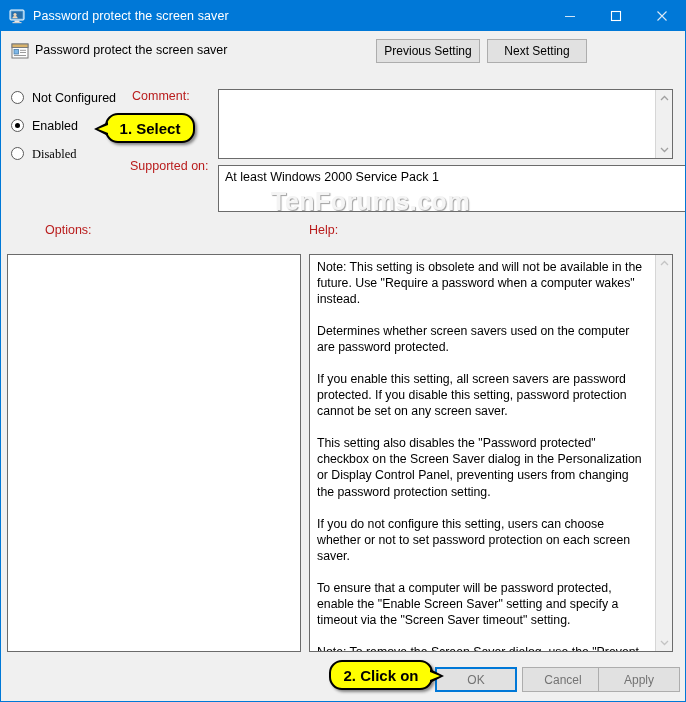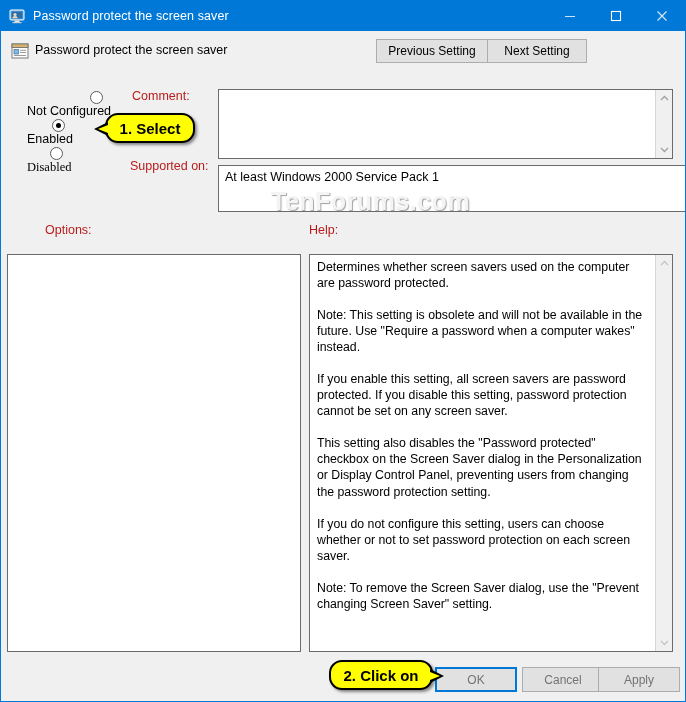--- a/index.html
+++ b/index.html
@@ -62,29 +62,28 @@
   .nav-btn {
     position: absolute; top: 8px;
     height: 24px;
     background: #e1e1e1;
     border: 1px solid #adadad;
     font-family: "Liberation Sans", sans-serif;
     font-size: 12px; color: #000;
     display: flex; align-items: center; justify-content: center;
     padding: 0;
   }
-  #btn-previous { left: 375px; width: 112px; }
+  #btn-previous { left: 375px; width: 104px; }
   #btn-next     { left: 486px; width: 100px; }
 
   
   .radio-row {
-    position: absolute; left: 26px;
-    display: flex; align-items: flex-end;
+    position: absolute; left: 10px;
+    display: flex; align-items: flex-start;
     height: 18px;
-    flex-direction: column;
   }
   #radio-notconfigured { top: 90px; }
   #radio-enabled       { top: 118px; }
   #radio-disabled      { top: 146px; font-family: Liberation Serif, serif; }
   .radio-mark {
     width: 13px; height: 13px; border-radius: 50%;
     border: 1px solid #5a5a5a;
     background: #fff;
     position: relative; flex: none;
     margin-right: 8px;
@@ -337,25 +336,26 @@
 
   <span class="field-label" id="label-options">Options:</span>
   <span class="field-label" id="label-help">Help:</span>
 
   <div id="options-panel">
     <span class="tb-text"></span>
   </div>
 
   <div id="help-panel">
     <div id="help-text">
+        <p>Note: This setting is obsolete and will not be available in the future. Use "Require a password when a computer wakes" instead.</p>
         <p>Determines whether screen savers used on the computer are password protected.</p>
-        <p>Note: This setting is obsolete and will not be available in the future. Use "Require a password when a computer wakes" instead.</p>
         <p>If you enable this setting, all screen savers are password protected. If you disable this setting, password protection cannot be set on any screen saver.</p>
         <p>This setting also disables the "Password protected" checkbox on the Screen Saver dialog in the Personalization or Display Control Panel, preventing users from changing the password protection setting.</p>
         <p>If you do not configure this setting, users can choose whether or not to set password protection on each screen saver.</p>
+        <p>To ensure that a computer will be password protected, enable the "Enable Screen Saver" setting and specify a timeout via the "Screen Saver timeout" setting.</p>
         <p>Note: To remove the Screen Saver dialog, use the "Prevent changing Screen Saver" setting.</p>
       </div>
     <span class="vscroll">
       <span class="arrow">
         <svg width="9" height="7" viewBox="0 0 9 7">
             <path d="M1 5 L4.5 1.5 L8 5" stroke="#c4c4c4" stroke-width="1.3" fill="none"></path>
           </svg>
       </span>
       <span class="arrow">
         <svg width="9" height="7" viewBox="0 0 9 7">

